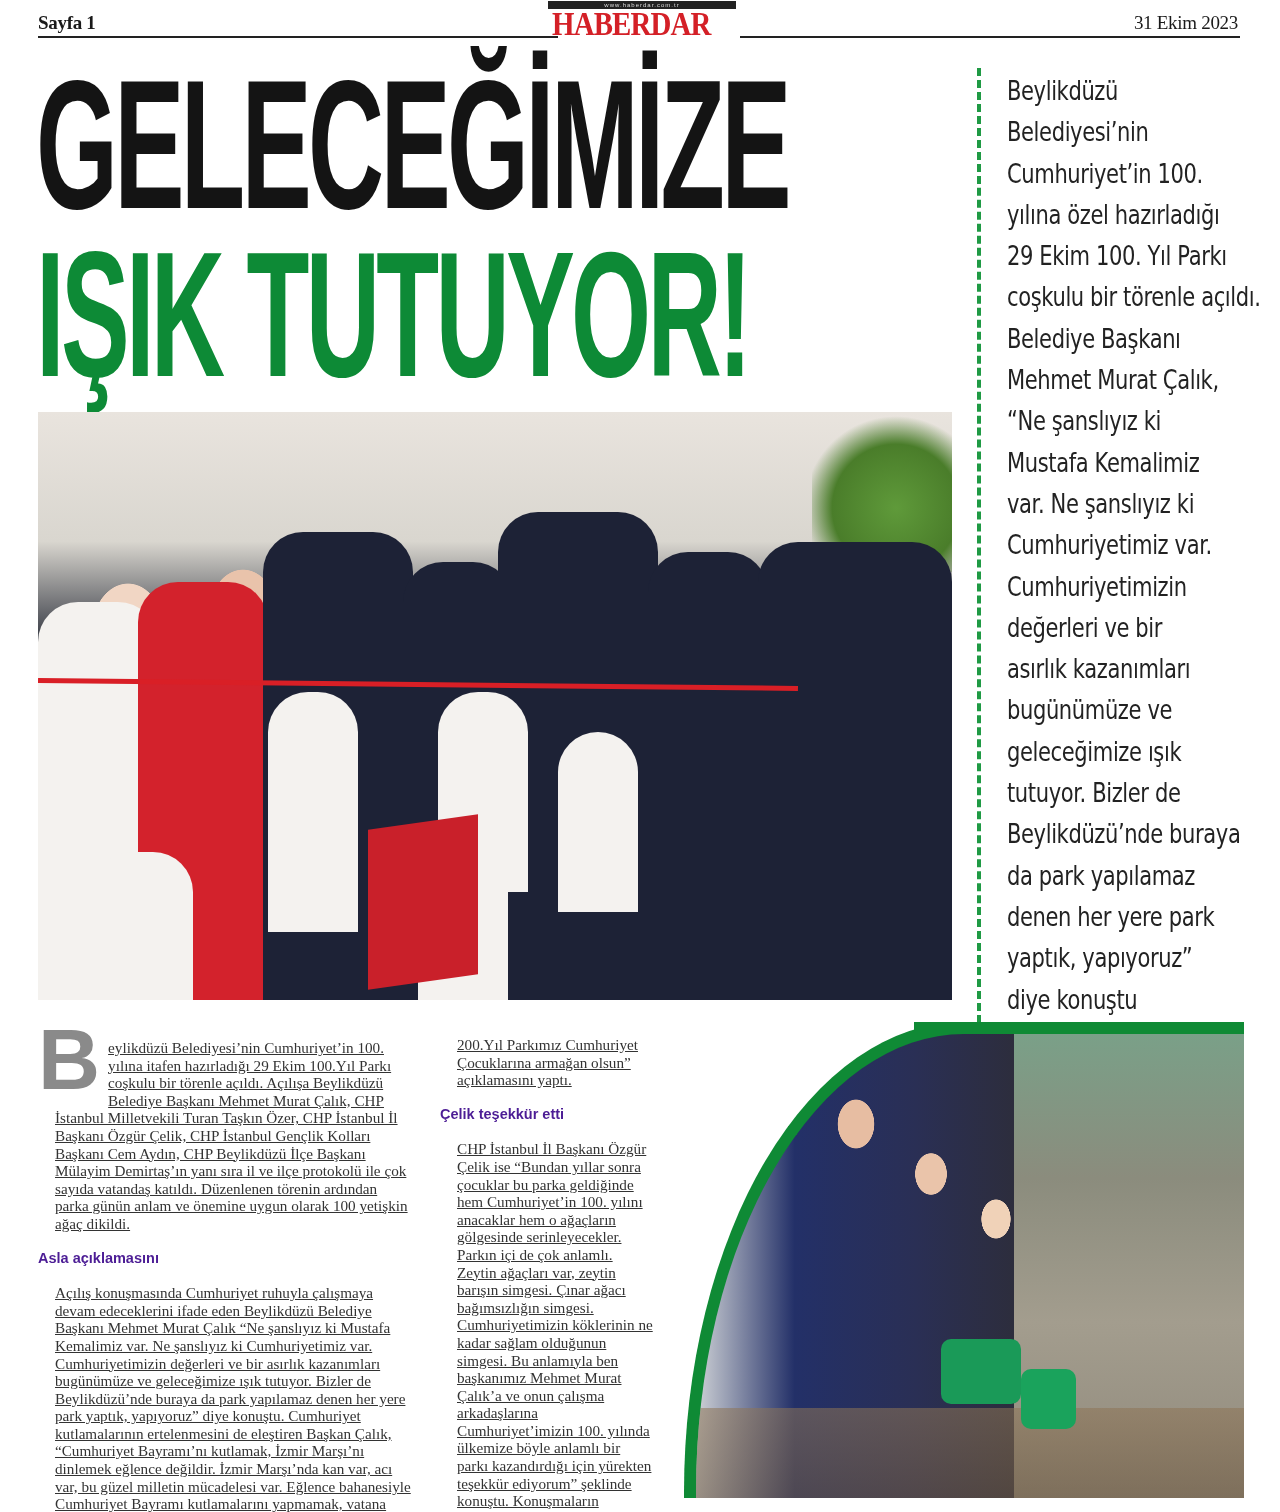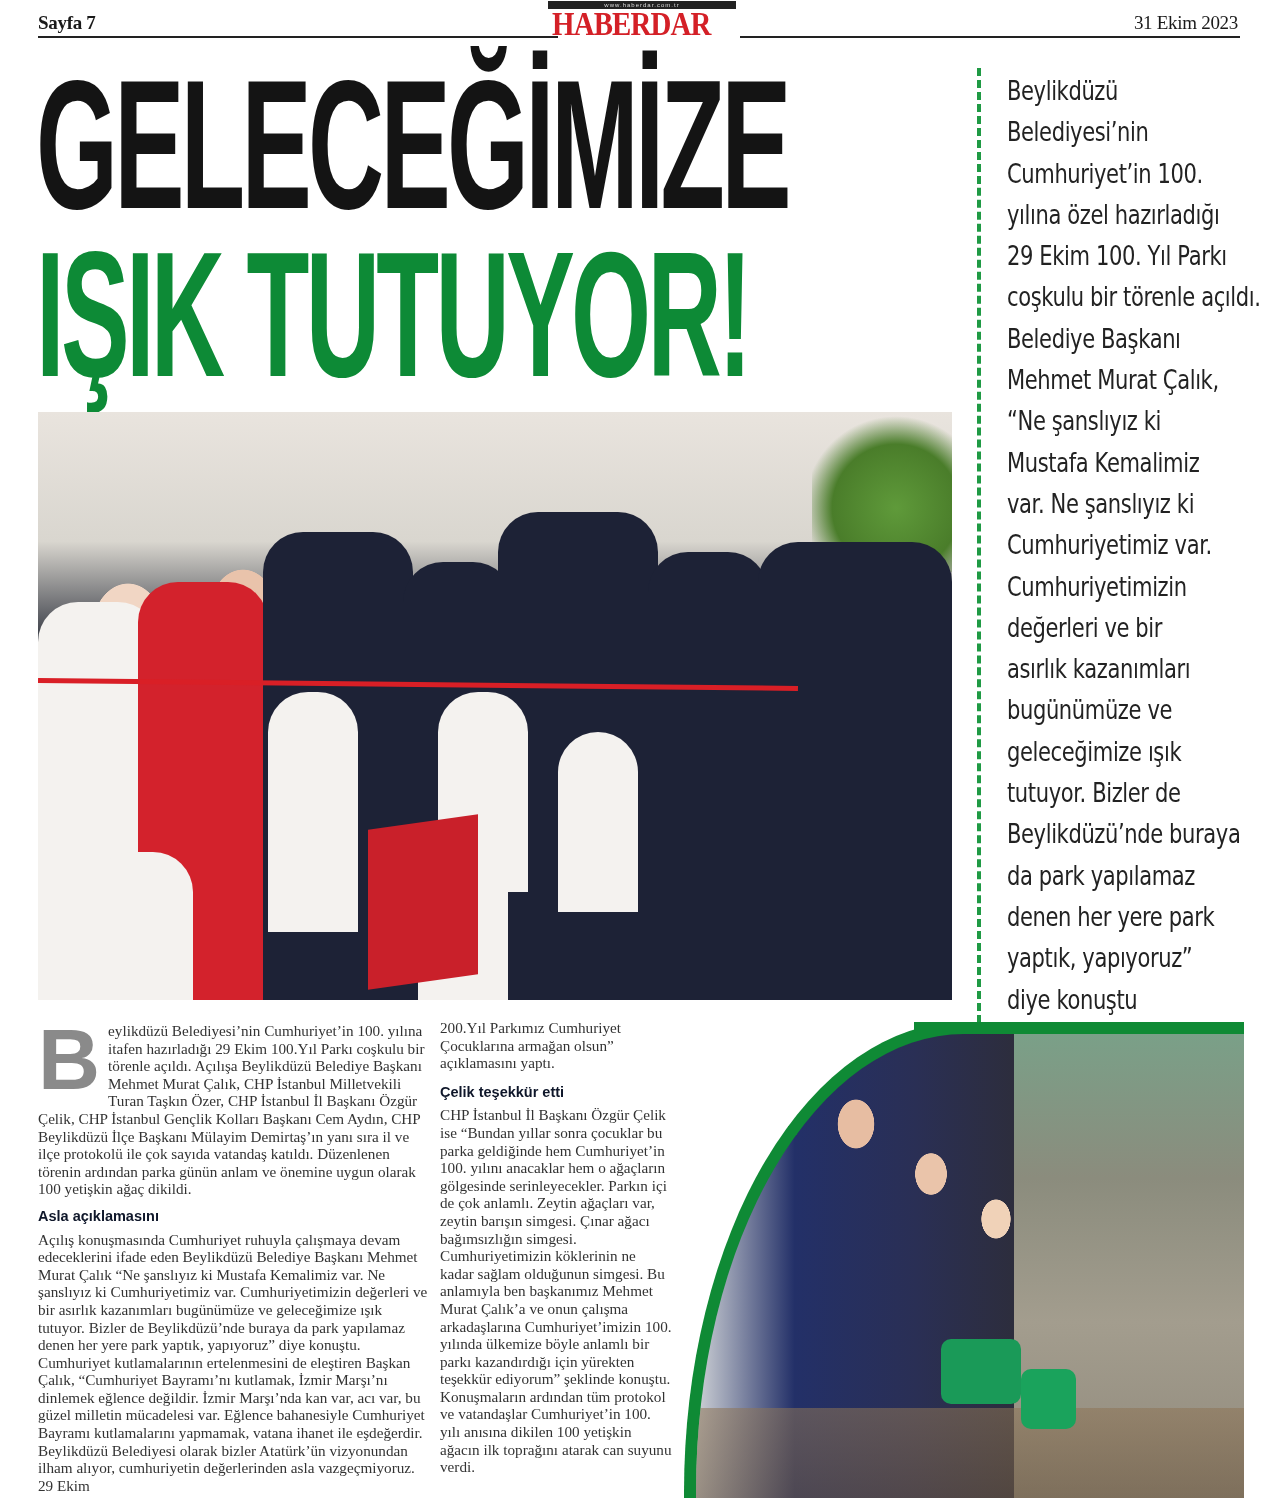--- a/index.html
+++ b/index.html
@@ -37,25 +37,25 @@
     }
     .photo-main .ribbon { position: absolute; left: 0; top: 270px; width: 760px; height: 5px; background: #d91f26; transform: rotate(0.6deg); }
     .photo-main .suit { position: absolute; border-radius: 40px 40px 0 0; background: #1d2236; }
     .photo-main .red { background: #d3222c; }
     .photo-main .white { background: #f4f2ef; }
     .photo-main .tree { position: absolute; right: 0; top: 0; width: 140px; height: 160px; background: radial-gradient(circle at 60% 60%, #5f9a3a 0%, #4a7d2a 50%, transparent 72%); }
     .photo-main .flag { position: absolute; left: 330px; top: 410px; width: 110px; height: 160px; background: #c9202a; transform: skewY(-8deg); }
 
     
     .col { position: absolute; font-family: "Liberation Serif", serif; font-size: 15.2px; line-height: 17.6px; color: #333; text-align: left; }
-    .col p { margin: 0; }
+    .col p { margin: 17px; text-decoration: underline; }
     .col-left { left: 38px; top: 1022px; width: 392px; }
     .col-mid { left: 440px; top: 1019px; width: 232px; }
     .dropcap { float: left; font-family: "Liberation Sans", sans-serif; font-weight: 900; font-size: 86px; line-height: 70px; color: #8a8a8a; margin: 2px 8px 0 0; height: 70px; }
-    .subhead { font-family: "Liberation Sans", sans-serif; font-weight: bold; font-size: 14.5px; color: #0f172a; margin: 10px 0 5px 0; }
+    .subhead { font-family: "Liberation Sans", sans-serif; font-weight: bold; font-size: 14.5px; color: #4c1d95; margin: 10px 0 5px 0; }
     .col-mid .subhead { margin-top: 12px; }
 
     
     .photo2-frame { position: absolute; left: 684px; top: 1022px; width: 560px; height: 476px; }
     .photo2-frame .green-bar { position: absolute; left: 230px; top: 0; width: 330px; height: 12px; background: #0f8a35; }
     .photo2 { position: absolute; left: 684px; top: 1022px; width: 560px; height: 476px; overflow: hidden; border-top-left-radius: 280px 470px; border-left: 12px solid #0f8a35; border-top: 12px solid #0f8a35;
       background:
         radial-gradient(ellipse 30px 40px at 160px 90px, #e7bda2 60%, transparent 62%),
         radial-gradient(ellipse 26px 34px at 235px 140px, #eac4aa 60%, transparent 62%),
         radial-gradient(ellipse 24px 32px at 300px 185px, #f0d2b8 60%, transparent 62%),
@@ -63,21 +63,21 @@
         linear-gradient(90deg, #cfd2d6 0%, #233068 18%, #2a2f55 40%, #2d2d3a 60%, #8f8a80 78%, #a19a8e 100%);
     }
     .photo2 .olive { position: absolute; right: 0; top: 0; width: 230px; height: 480px; background: linear-gradient(180deg, #7aa088 0%, #8b8c7d 30%, #a39d8e 60%, #8e8779 100%); }
     .photo2 .can1 { position: absolute; left: 245px; top: 305px; width: 80px; height: 65px; background: #1a9a58; border-radius: 10px; }
     .photo2 .can2 { position: absolute; left: 325px; top: 335px; width: 55px; height: 60px; background: #1aa35c; border-radius: 10px; }
     .photo2 .dirt { position: absolute; left: 0; bottom: 0; width: 100%; height: 90px; background: linear-gradient(180deg, #8d7456, #6f5a42); opacity: 0.55; }
   </style>
 </head>
 <body>
 
-<div class="page-label">Sayfa 7</div>
+<div class="page-label">Sayfa 1</div>
 <div class="rule-left"></div>
 <div class="logo">
   <div class="url-bar">www.haberdar.com.tr</div>
   <div class="logo-text">HABERDAR</div>
 </div>
 <div class="rule-right"></div>
 <div class="date-label">31 Ekim 2023</div>
 
 <h1 class="headline headline-line1">GELECEĞİMİZE</h1>
 <h1 class="headline headline-line2">IŞIK TUTUYOR!</h1>

